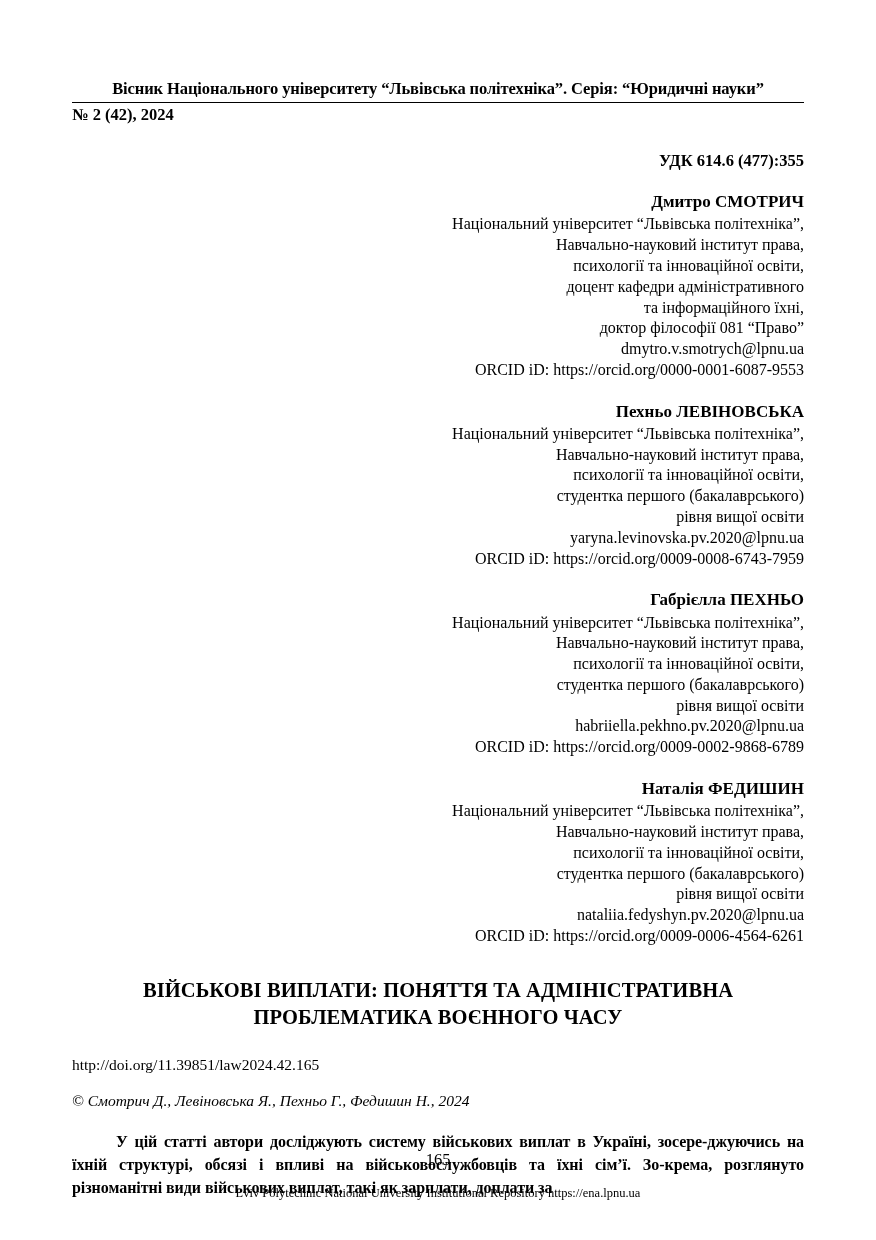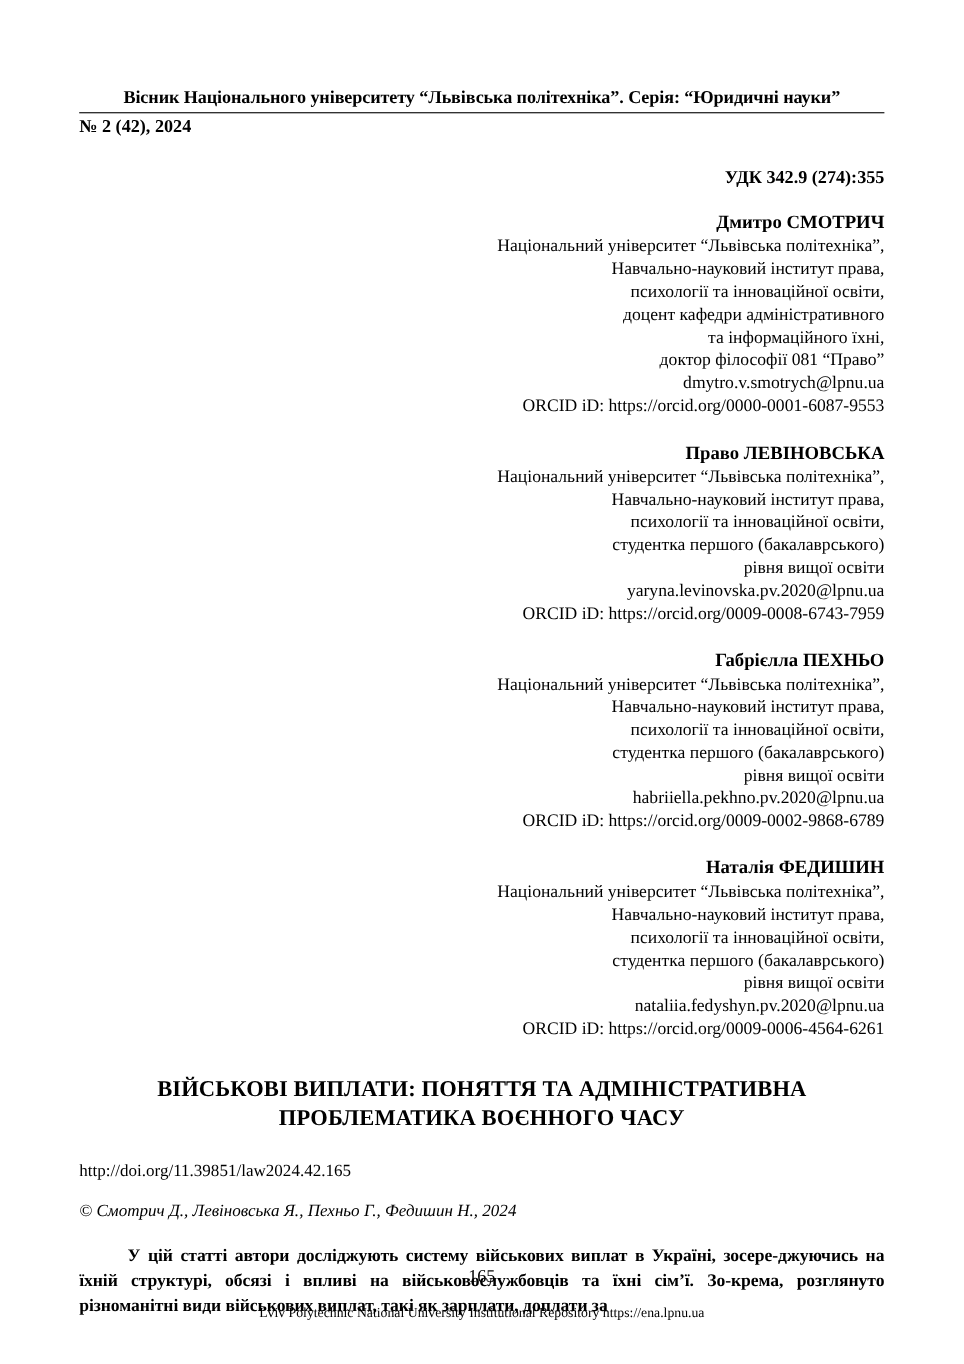--- a/index.html
+++ b/index.html
@@ -127,36 +127,36 @@
 <div class="page">
 
   <div>
     <div class="runhead">
       <div class="runhead-line">Вісник Національного університету “Львівська політехніка”. Серія: “Юридичні науки”</div>
     </div>
     <hr class="runhead-rule">
     <div class="runhead-issue">№ 2 (42), 2024</div>
   </div>
 
-  <div class="udc">УДК 342.9 (274):355</div>
+  <div class="udc">УДК 614.6 (477):355</div>
 
   <div class="author-block">
     <div class="name">Дмитро СМОТРИЧ</div>
     <div class="aff">Національний університет “Львівська політехніка”,</div>
     <div class="aff">Навчально-науковий інститут права,</div>
     <div class="aff">психології та інноваційної освіти,</div>
     <div class="aff">доцент кафедри адміністративного</div>
     <div class="aff">та інформаційного їхні,</div>
     <div class="aff">доктор філософії 081 “Право”</div>
     <div class="mail">dmytro.v.smotrych@lpnu.ua</div>
     <div class="orcid">ORCID iD: https://orcid.org/0000-0001-6087-9553</div>
   </div>
 
   <div class="author-block">
-    <div class="name">Право ЛЕВІНОВСЬКА</div>
+    <div class="name">Пехньо ЛЕВІНОВСЬКА</div>
     <div class="aff">Національний університет “Львівська політехніка”,</div>
     <div class="aff">Навчально-науковий інститут права,</div>
     <div class="aff">психології та інноваційної освіти,</div>
     <div class="aff">студентка першого (бакалаврського)</div>
     <div class="aff">рівня вищої освіти</div>
     <div class="mail">yaryna.levinovska.pv.2020@lpnu.ua</div>
     <div class="orcid">ORCID iD: https://orcid.org/0009-0008-6743-7959</div>
   </div>
 
   <div class="author-block">

